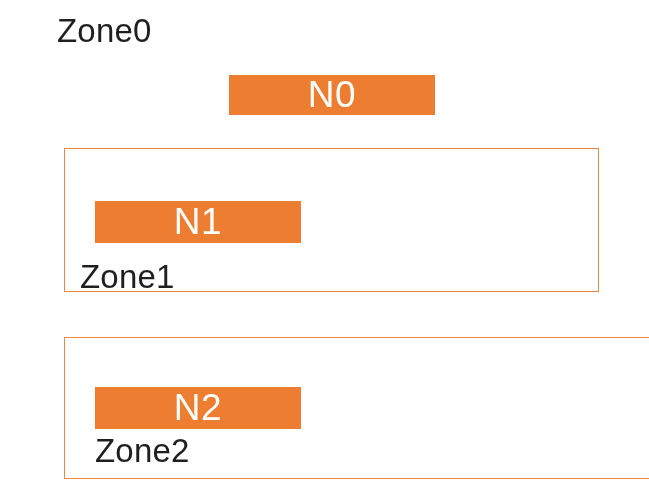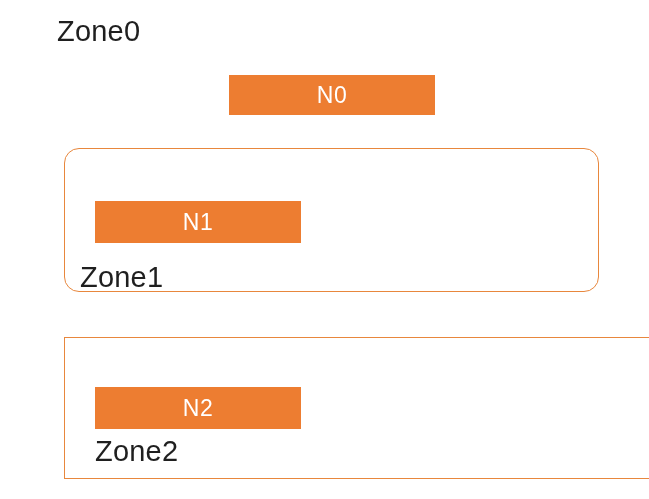--- a/index.html
+++ b/index.html
@@ -16,49 +16,49 @@
   }
   .canvas {
     position: relative;
     width: 649px;
     height: 499px;
     background: var(--background);
     overflow: hidden;
   }
   .zone-label {
     position: absolute;
-    font-size: 29px;
+    font-size: 33px;
     line-height: 32px;
     color: var(--label-text);
     letter-spacing: 0.2px;
     white-space: nowrap;
   }
   .node-box {
     position: absolute;
     width: 206px;
     height: 42px;
     background: var(--node-fill);
     color: var(--node-text);
-    font-size: 23px;
+    font-size: 37px;
     display: flex;
     align-items: center;
     justify-content: center;
     letter-spacing: 0.5px;
   }
   .zone-rect {
     position: absolute;
     background: var(--background);
     border: 1.5px solid var(--zone-border);
   }
   
   .label-zone0 { left: 57px; top: 15px; }
   
   .node-n0 { left: 229px; top: 75px; height: 40px; }
   
-  .zone-1 { left: 64px; top: 148px; width: 535px; height: 144px; border-radius: 15px; }
+  .zone-1 { left: 64px; top: 148px; width: 535px; height: 144px; }
   .zone-1 .node-a { left: 30px; top: 52px; }
   .zone-1 .node-b { left: 300px; top: 52px; }
   .zone-1 .zone-label { left: 15px; top: 100px; margin-top: 12px; }
   
   .zone-2 { left: 64px; top: 337px; width: 640px; height: 142px; }
   .zone-2 .node-a { left: 30px; top: 49px; }
   .zone-2 .node-b { left: 300px; top: 49px; }
   .zone-2 .zone-label { left: 30px; top: 97px; }
 </style>
 </head>

